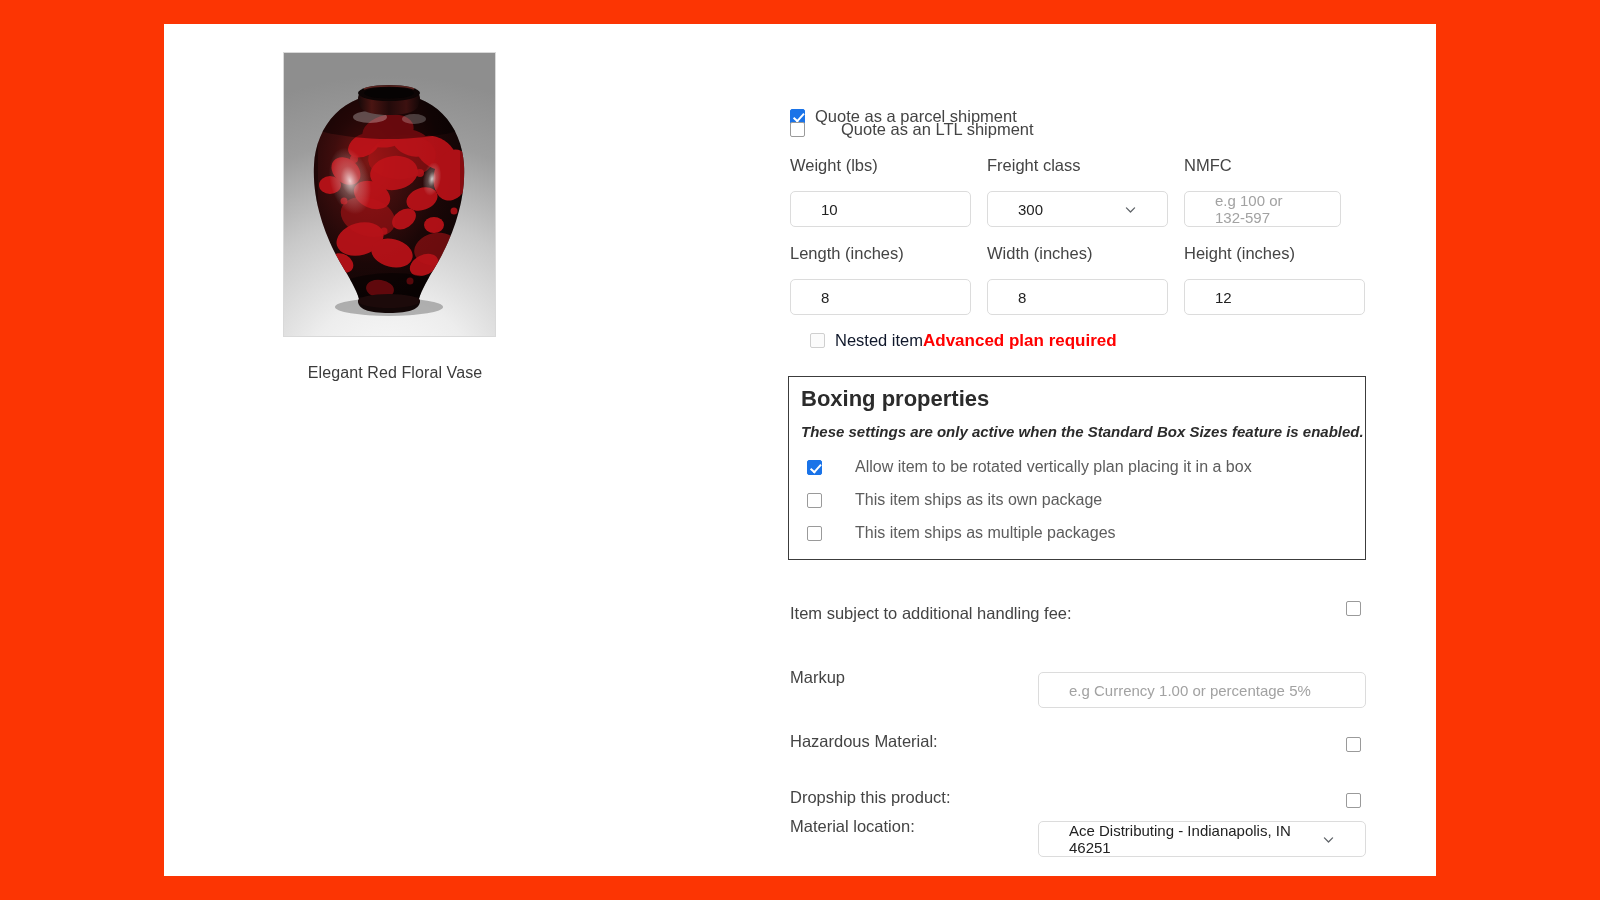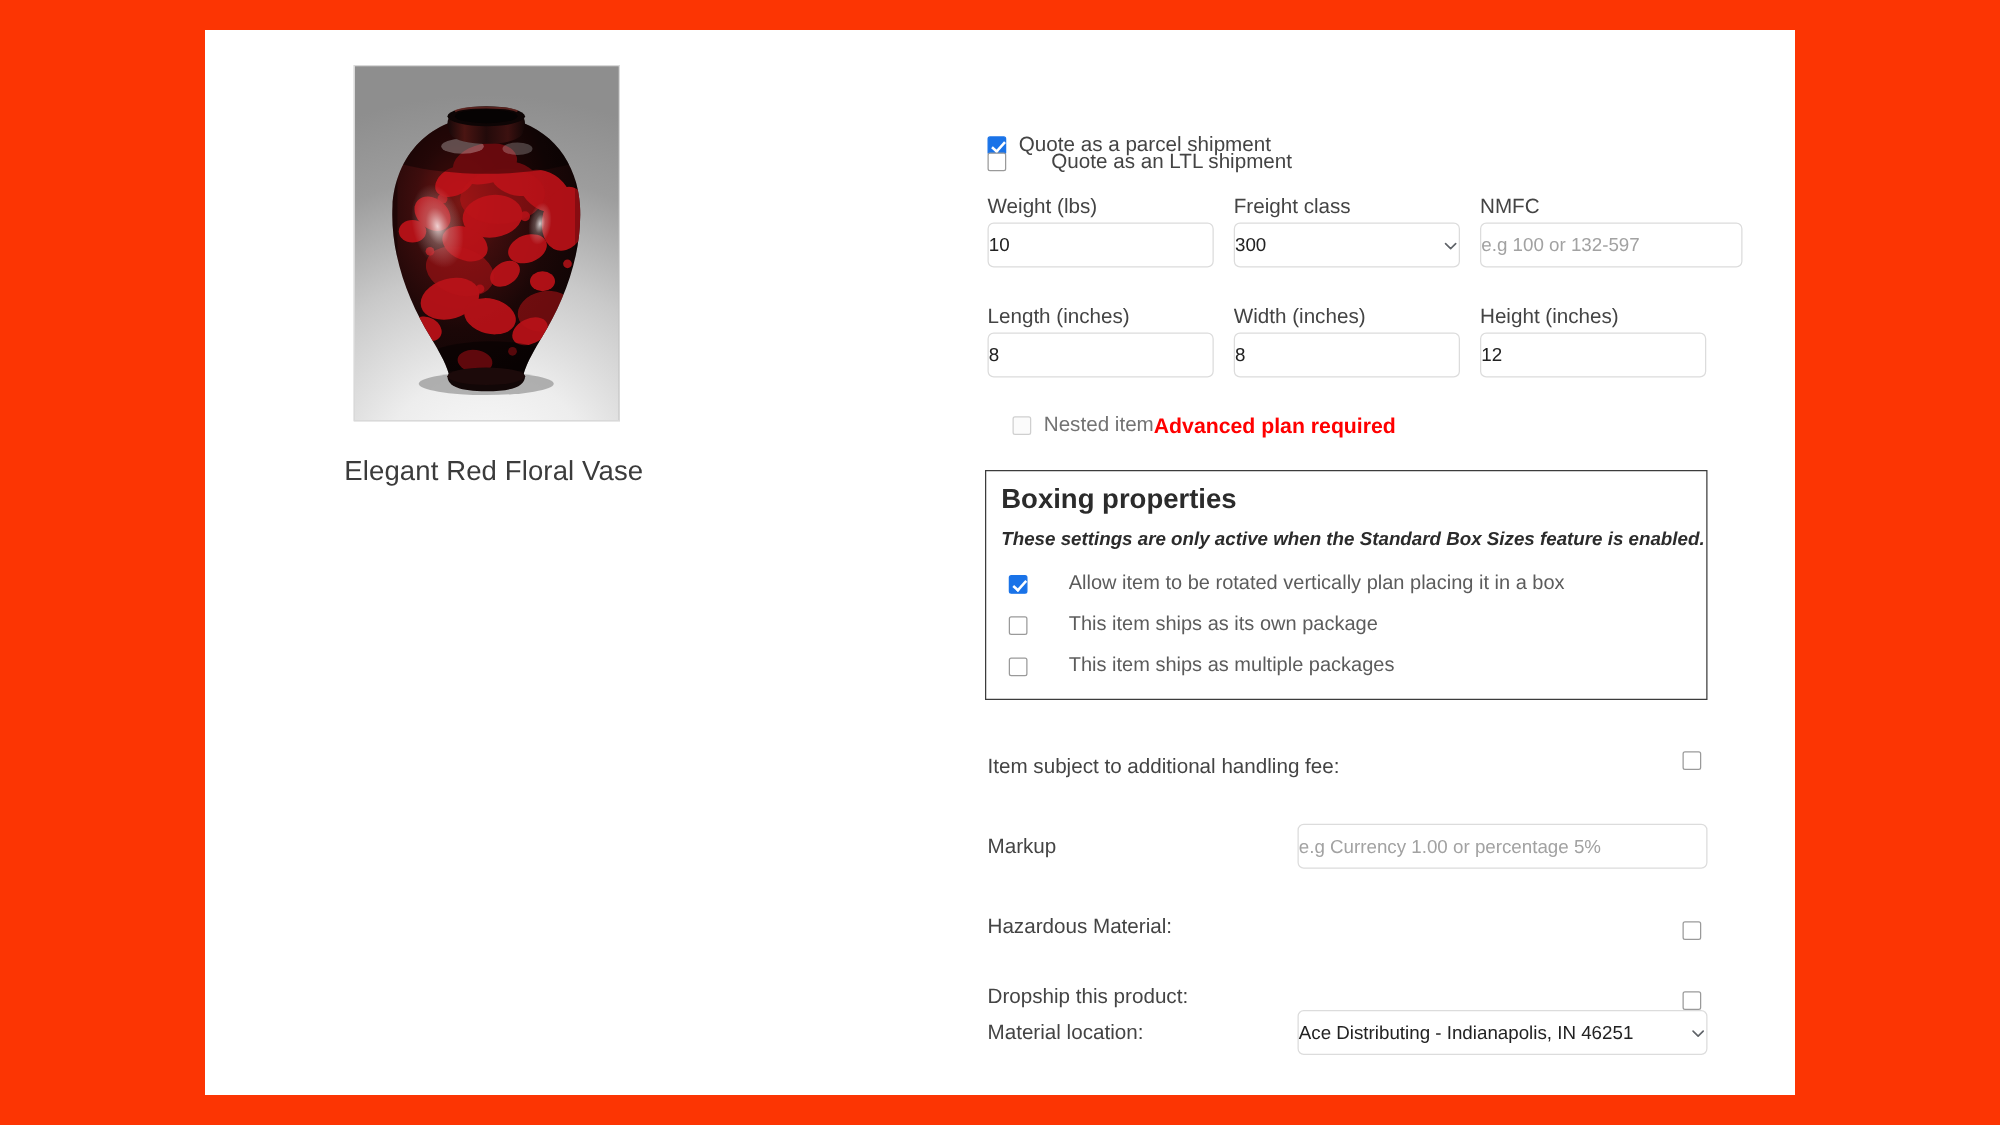--- a/index.html
+++ b/index.html
@@ -41,21 +41,21 @@
     position: absolute; inset: 0;
     background:
       radial-gradient(ellipse 150% 110% at 50% 118%, #fdfdfd 0%, #ededed 28%, #c9c9c9 55%, #9d9d9d 80%, #8e8e8e 100%);
   }
   .vase-svg { position: absolute; left: 0; top: 0; }
   #product-title {
     position: absolute;
     left: 0; top: 340px;
     width: 462px;
     text-align: center;
-    font-size: 22px;
+    font-size: 16px;
     color: #3b3b3b;
     letter-spacing: .1px;
   }
 
   
   #form-column {
     position: absolute;
     left: 462px; top: 0;
     width: 810px; height: 852px;
   }
@@ -63,21 +63,21 @@
   .row-check {
     position: absolute;
     display: flex;
     align-items: center;
     gap: 10px;
   }
   .lbl {
     font-size: 16.5px;
     color: #444;
   }
-  .lbl.dim { color: #737373; }
+  .lbl.dim { color: #0f172a; }
 
   
   .cb {
     width: 15px; height: 15px;
     border: 1px solid #9a9a9a;
     border-radius: 2px;
     background: #fff;
     display: inline-block;
     position: relative;
     flex: 0 0 auto;
@@ -108,23 +108,24 @@
   }
   .text-input, .select-input {
     position: absolute;
     height: 36px;
     border: 1px solid #dcdcdc;
     border-radius: 5px;
     background: #fff;
     font-family: "Liberation Sans", sans-serif;
     font-size: 15px;
     color: #222;
-    padding: 0 0;
+    padding: 0 30px;
     display: flex;
     align-items: center;
+    margin-top: 13px;
   }
   .text-input.placeholder { color: #a2a2a2; }
   .select-input { justify-content: space-between; }
   .chev {
     width: 13px; height: 13px;
     flex: 0 0 auto;
     margin-left: 8px;
   }
   .chev svg { display: block; }
 
@@ -310,21 +311,21 @@
     <div class="select-input" style="left:361px; top:154px; width:181px;">
       <span>300</span>
       <span class="chev">
         <svg viewBox="0 0 16 16" width="13" height="13">
             <path d="M3 6l5 5 5-5" fill="none" stroke="#5f6368" stroke-width="1.6" stroke-linecap="round" stroke-linejoin="round"></path>
           </svg>
       </span>
     </div>
 
     <div class="field-label" style="left:558px; top:132px;">NMFC</div>
-    <div class="text-input placeholder" style="left:558px; top:154px; width:210px;">e.g 100 or 132-597</div>
+    <div class="text-input placeholder" style="left:558px; top:154px; width:157px;">e.g 100 or 132-597</div>
 
     <div class="field-label" style="left:164px; top:220px;">Length (inches)</div>
     <div class="text-input" style="left:164px; top:242px; width:181px;">8</div>
 
     <div class="field-label" style="left:361px; top:220px;">Width (inches)</div>
     <div class="text-input" style="left:361px; top:242px; width:181px;">8</div>
 
     <div class="field-label" style="left:558px; top:220px;">Height (inches)</div>
     <div class="text-input" style="left:558px; top:242px; width:181px;">12</div>
 

